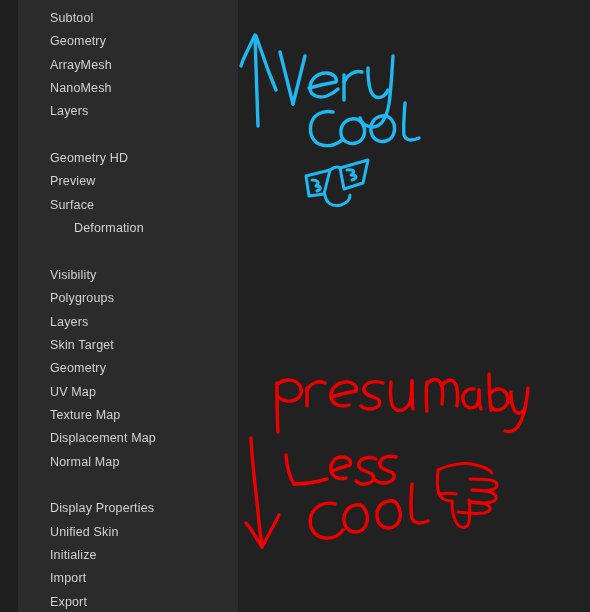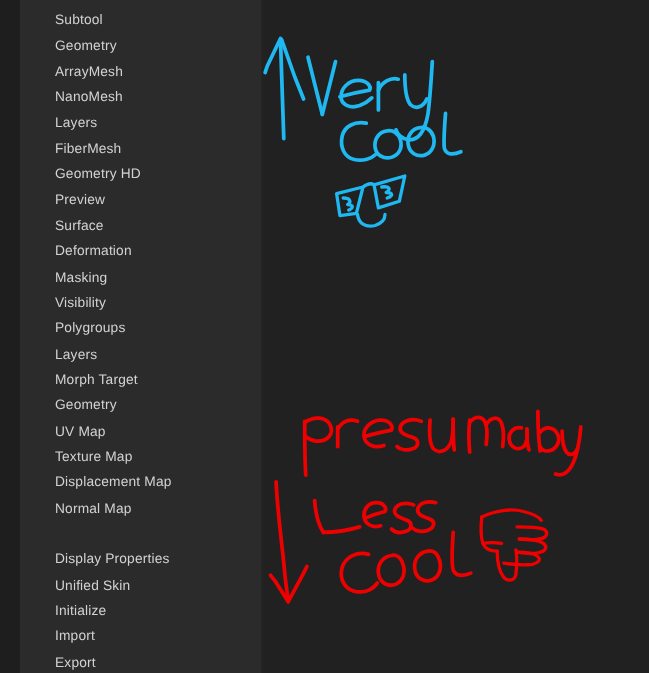--- a/index.html
+++ b/index.html
@@ -67,30 +67,28 @@
 <div id="app">
 
   <div id="left-gutter"></div>
 
   <div id="menu-panel">
       <div class="menu-item" style="top: 8px;">Subtool</div>
       <div class="menu-item" style="top: 31.35px;">Geometry</div>
       <div class="menu-item" style="top: 54.7px;">ArrayMesh</div>
       <div class="menu-item" style="top: 78.05px;">NanoMesh</div>
       <div class="menu-item" style="top: 101.4px;">Layers</div>
-      <div class="menu-item" style="top: 124.75px;">FiberMesh</div>
       <div class="menu-item" style="top: 148.1px;">Geometry HD</div>
       <div class="menu-item" style="top: 171.45px;">Preview</div>
       <div class="menu-item" style="top: 194.8px;">Surface</div>
-      <div class="menu-item" style="top: 218.15px;">Deformation</div>
-      <div class="menu-item" style="top: 241.5px;">Masking</div>
+      <div class="menu-item" style="top: 218.15px; margin-left: 24px;">Deformation</div>
       <div class="menu-item" style="top: 264.85px;">Visibility</div>
       <div class="menu-item" style="top: 288.2px;">Polygroups</div>
       <div class="menu-item" style="top: 311.55px;">Layers</div>
-      <div class="menu-item" style="top: 334.9px;">Morph Target</div>
+      <div class="menu-item" style="top: 334.9px;">Skin Target</div>
       <div class="menu-item" style="top: 358.25px;">Geometry</div>
       <div class="menu-item" style="top: 381.6px;">UV Map</div>
       <div class="menu-item" style="top: 404.95px;">Texture Map</div>
       <div class="menu-item" style="top: 428.3px;">Displacement Map</div>
       <div class="menu-item" style="top: 451.65px;">Normal Map</div>
       <div class="menu-item" style="top: 498.35px;">Display Properties</div>
       <div class="menu-item" style="top: 521.7px;">Unified Skin</div>
       <div class="menu-item" style="top: 545.05px;">Initialize</div>
       <div class="menu-item" style="top: 568.4px;">Import</div>
       <div class="menu-item" style="top: 591.75px;">Export</div>

